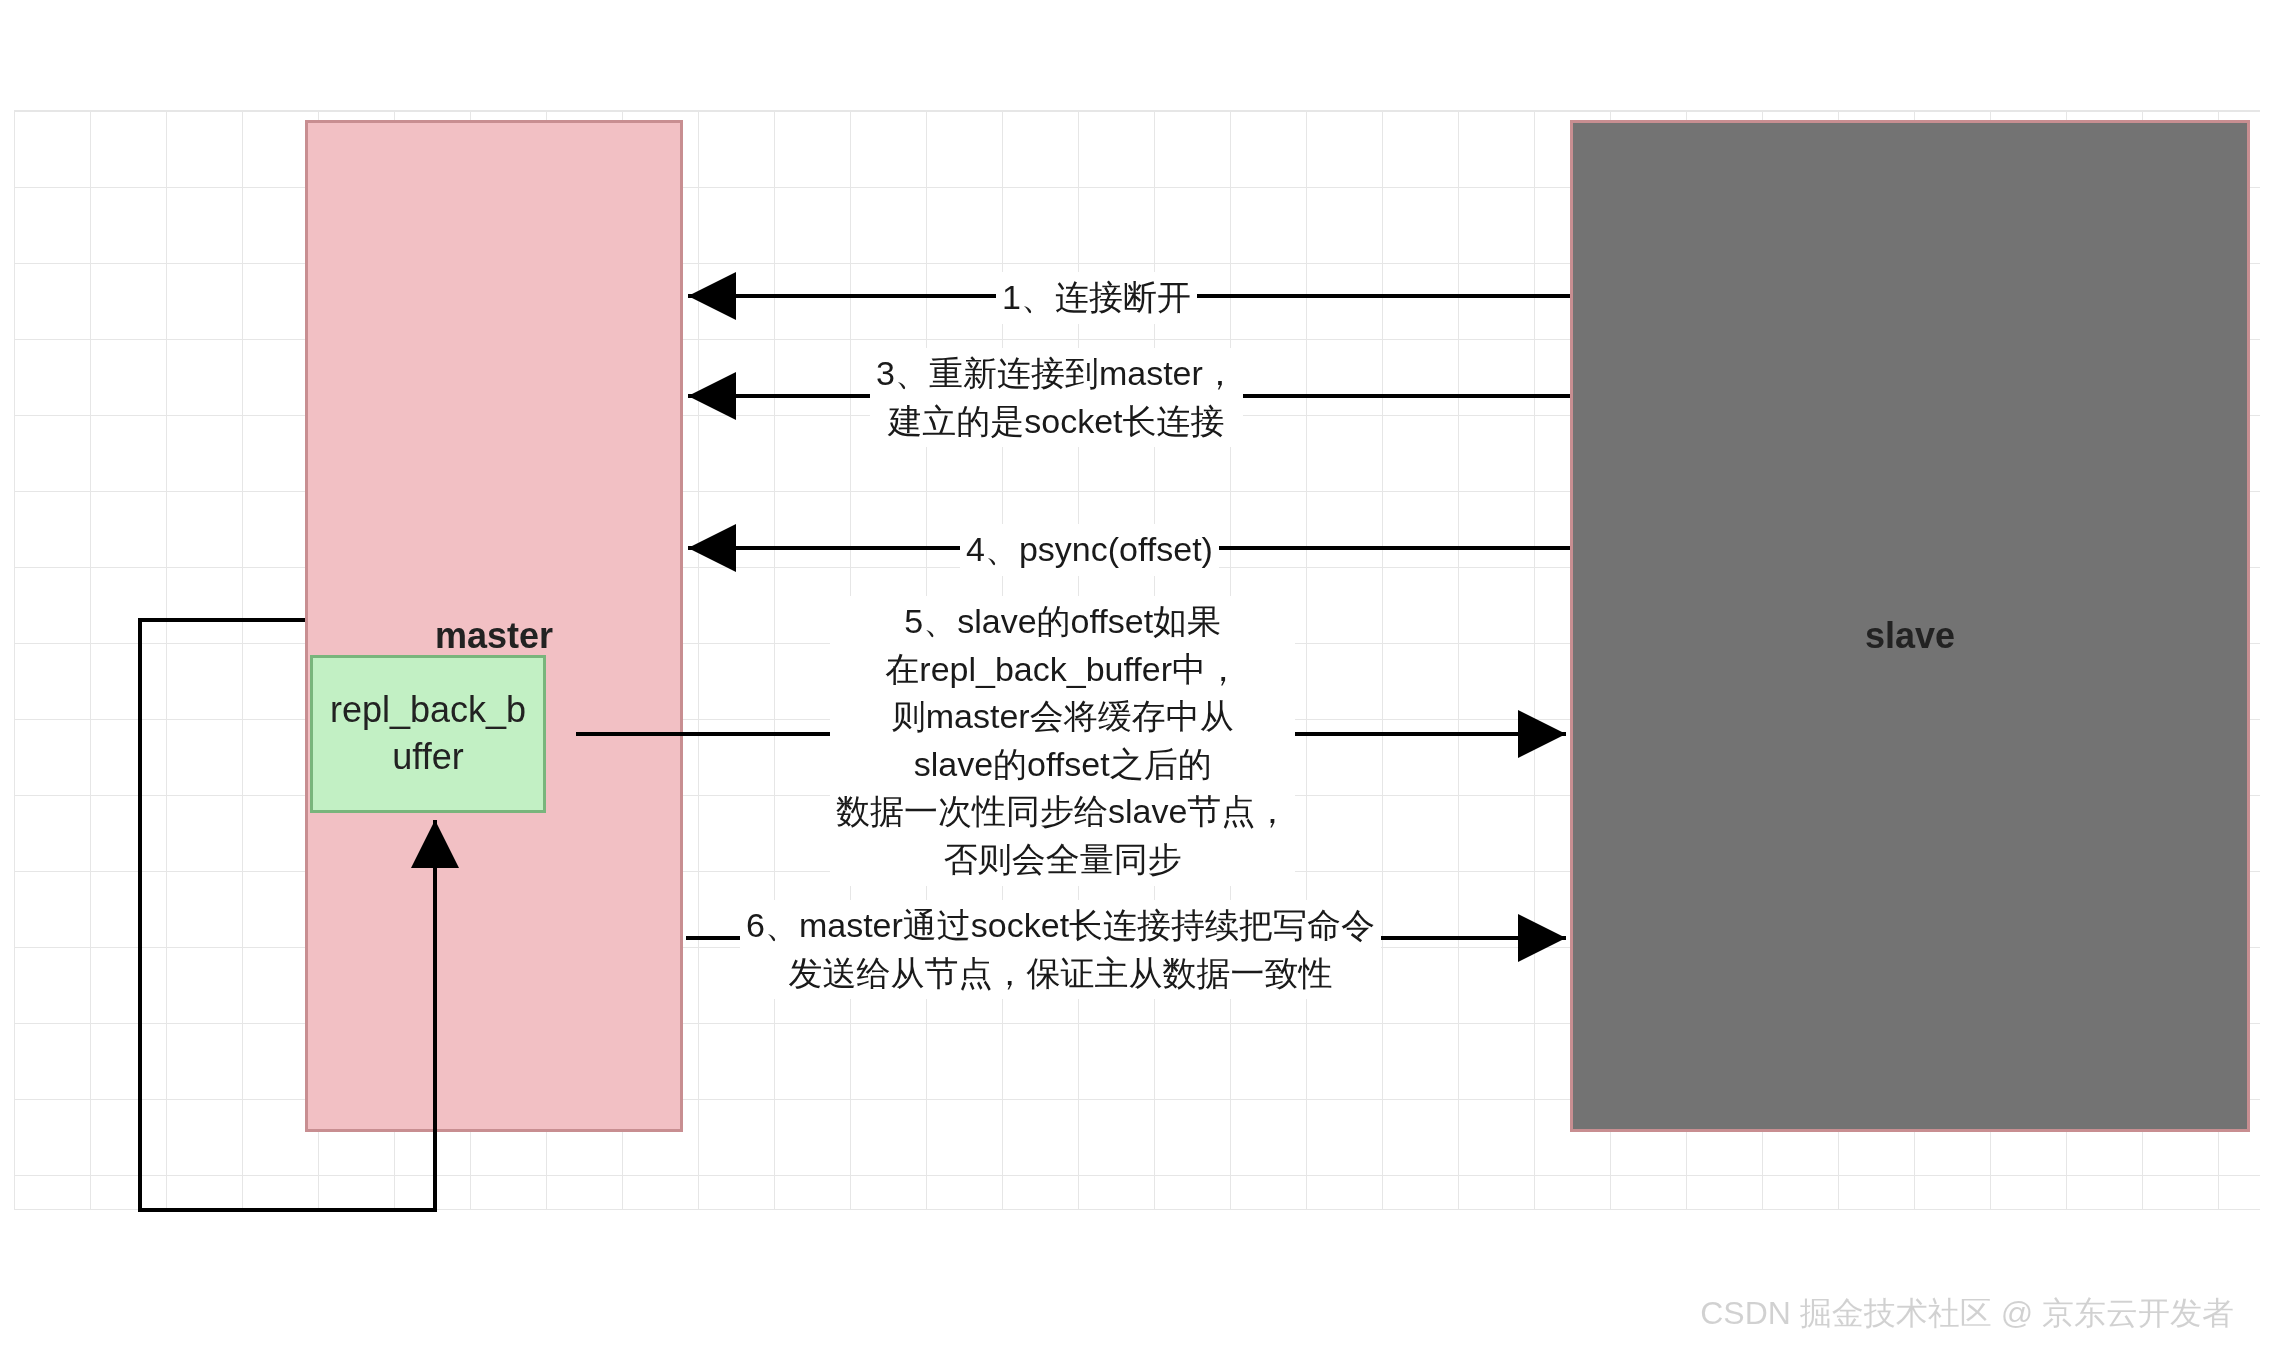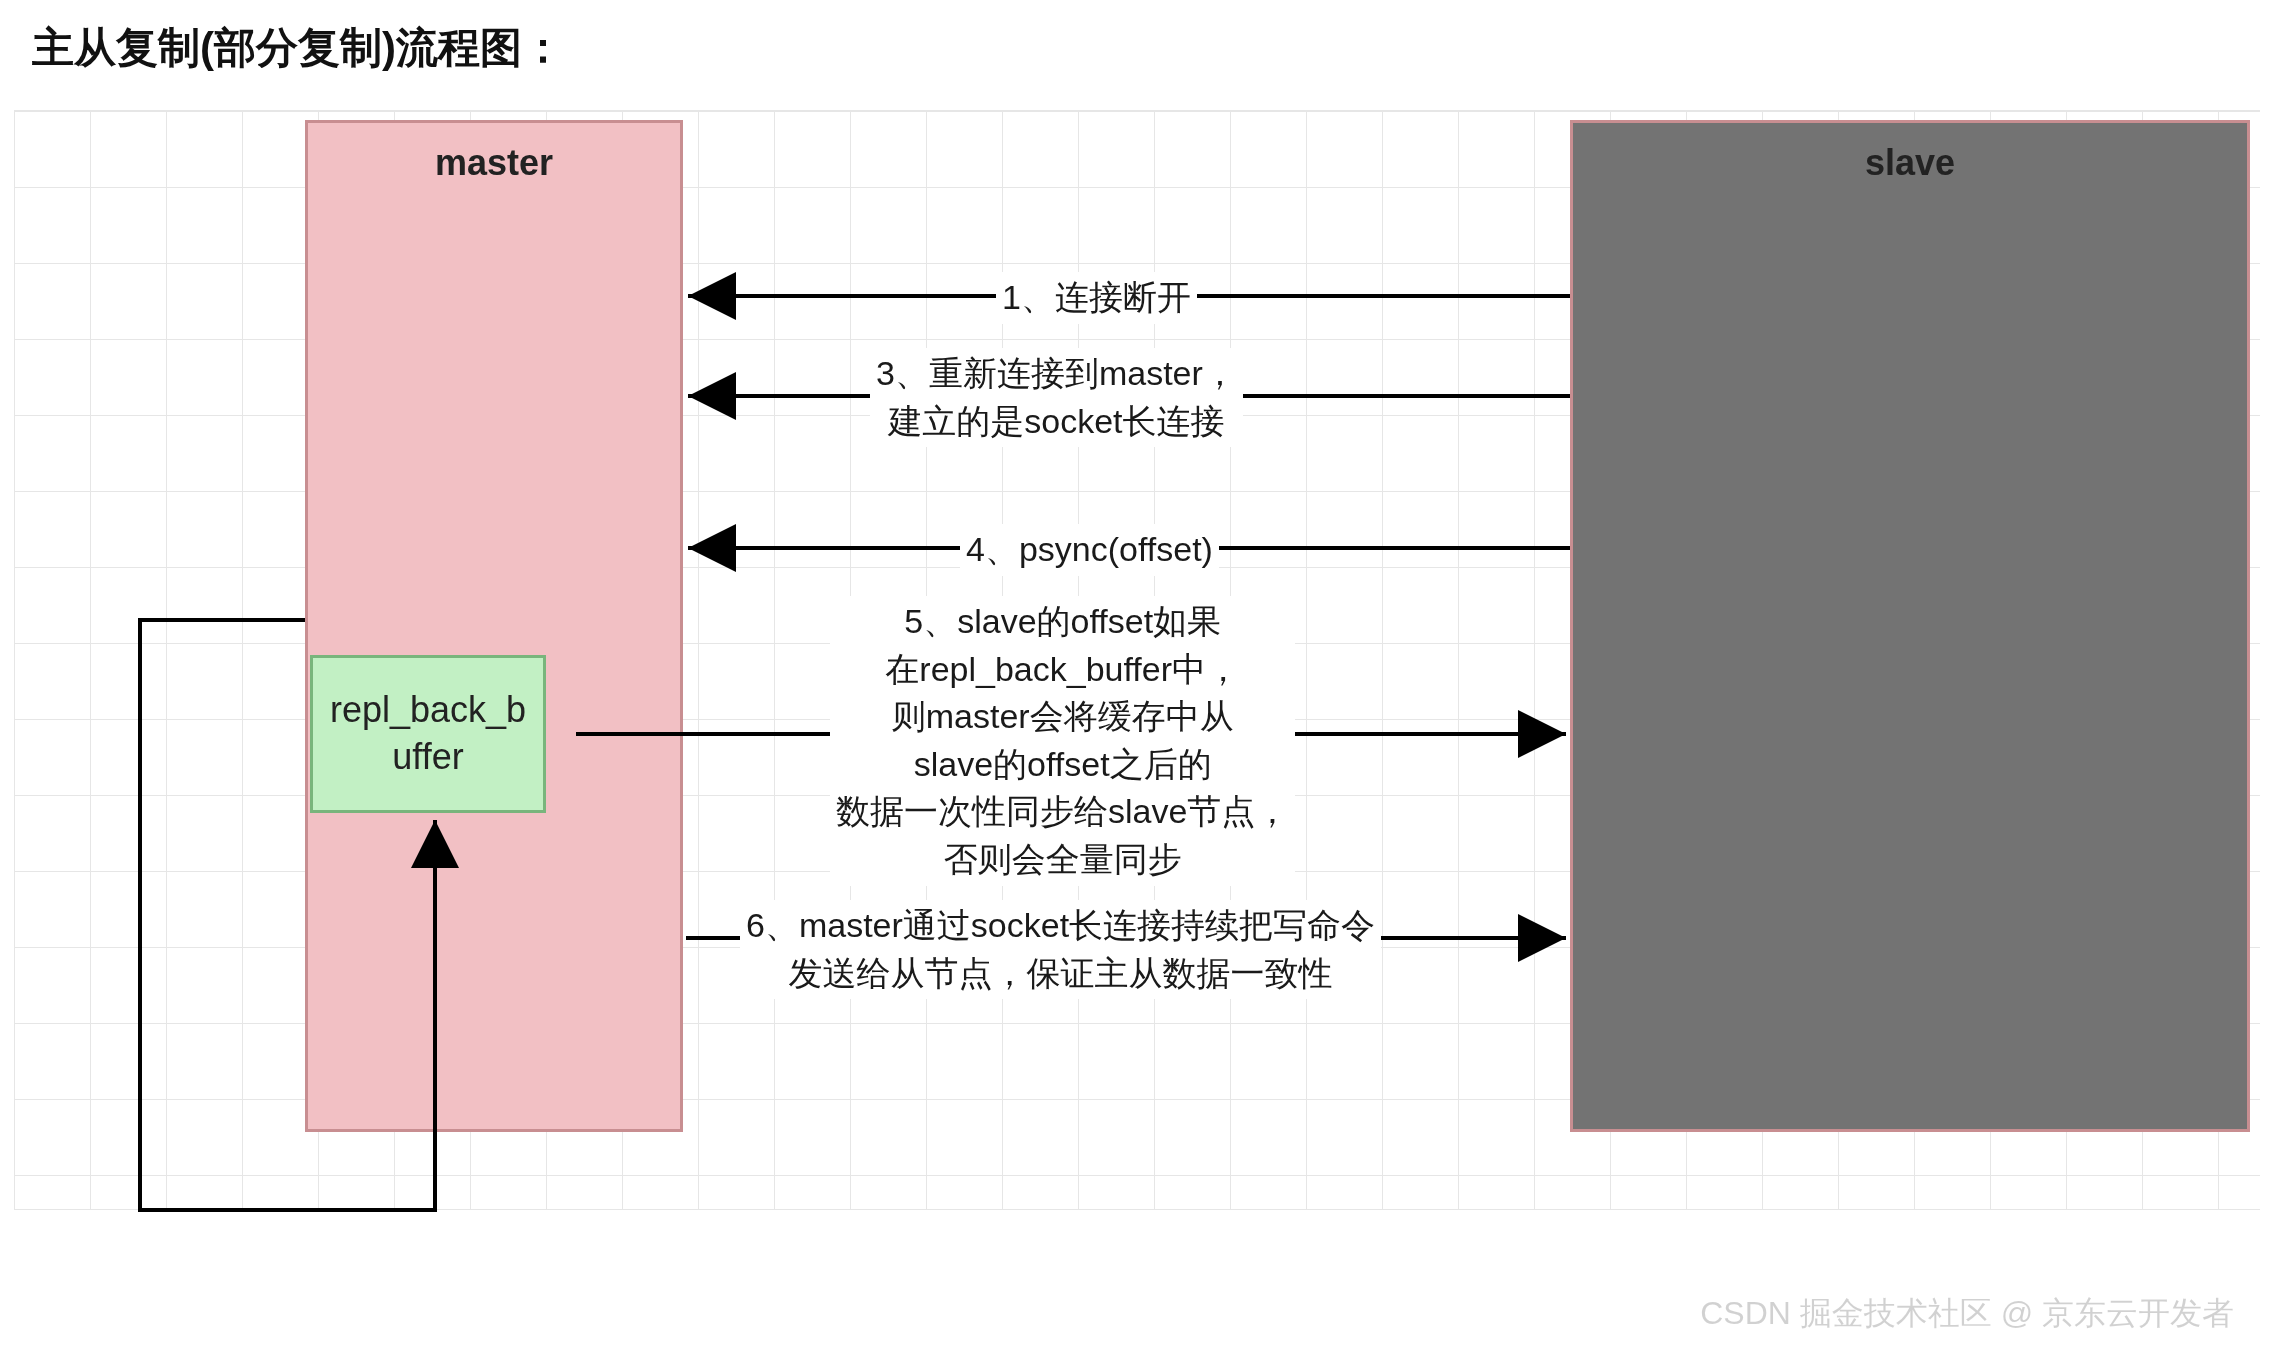--- a/index.html
+++ b/index.html
@@ -31,21 +31,21 @@
       linear-gradient(to right, #e6e6e6 1px, transparent 1px),
       linear-gradient(to bottom, #e6e6e6 1px, transparent 1px);
     background-size: 76px 76px;
     border-top: 1px solid #e6e6e6;
     border-bottom: 1px solid #e6e6e6;
   }
   .box {
     position: absolute;
     border: 3px solid;
     display: flex;
-    align-items: flex-start;
+    align-items: center;
     justify-content: center;
     font-size: 36px;
     color: #222;
     padding-top: 19px;
   }
   .master-box {
     left: 305px;
     top: 120px;
     width: 378px;
     height: 1012px;
@@ -102,21 +102,20 @@
     top: 0;
     width: 2270px;
     height: 1352px;
     pointer-events: none;
   }
 </style>
 </head>
 <body>
 
 <div class="canvas">
-  <div class="title">主从复制(部分复制)流程图：</div>
 
   <div class="grid-area"></div>
 
   <div class="box master-box">
     <span style="font-weight:600;">master</span>
   </div>
 
   <div class="box slave-box">
     <span style="font-weight:600;">slave</span>
   </div>

